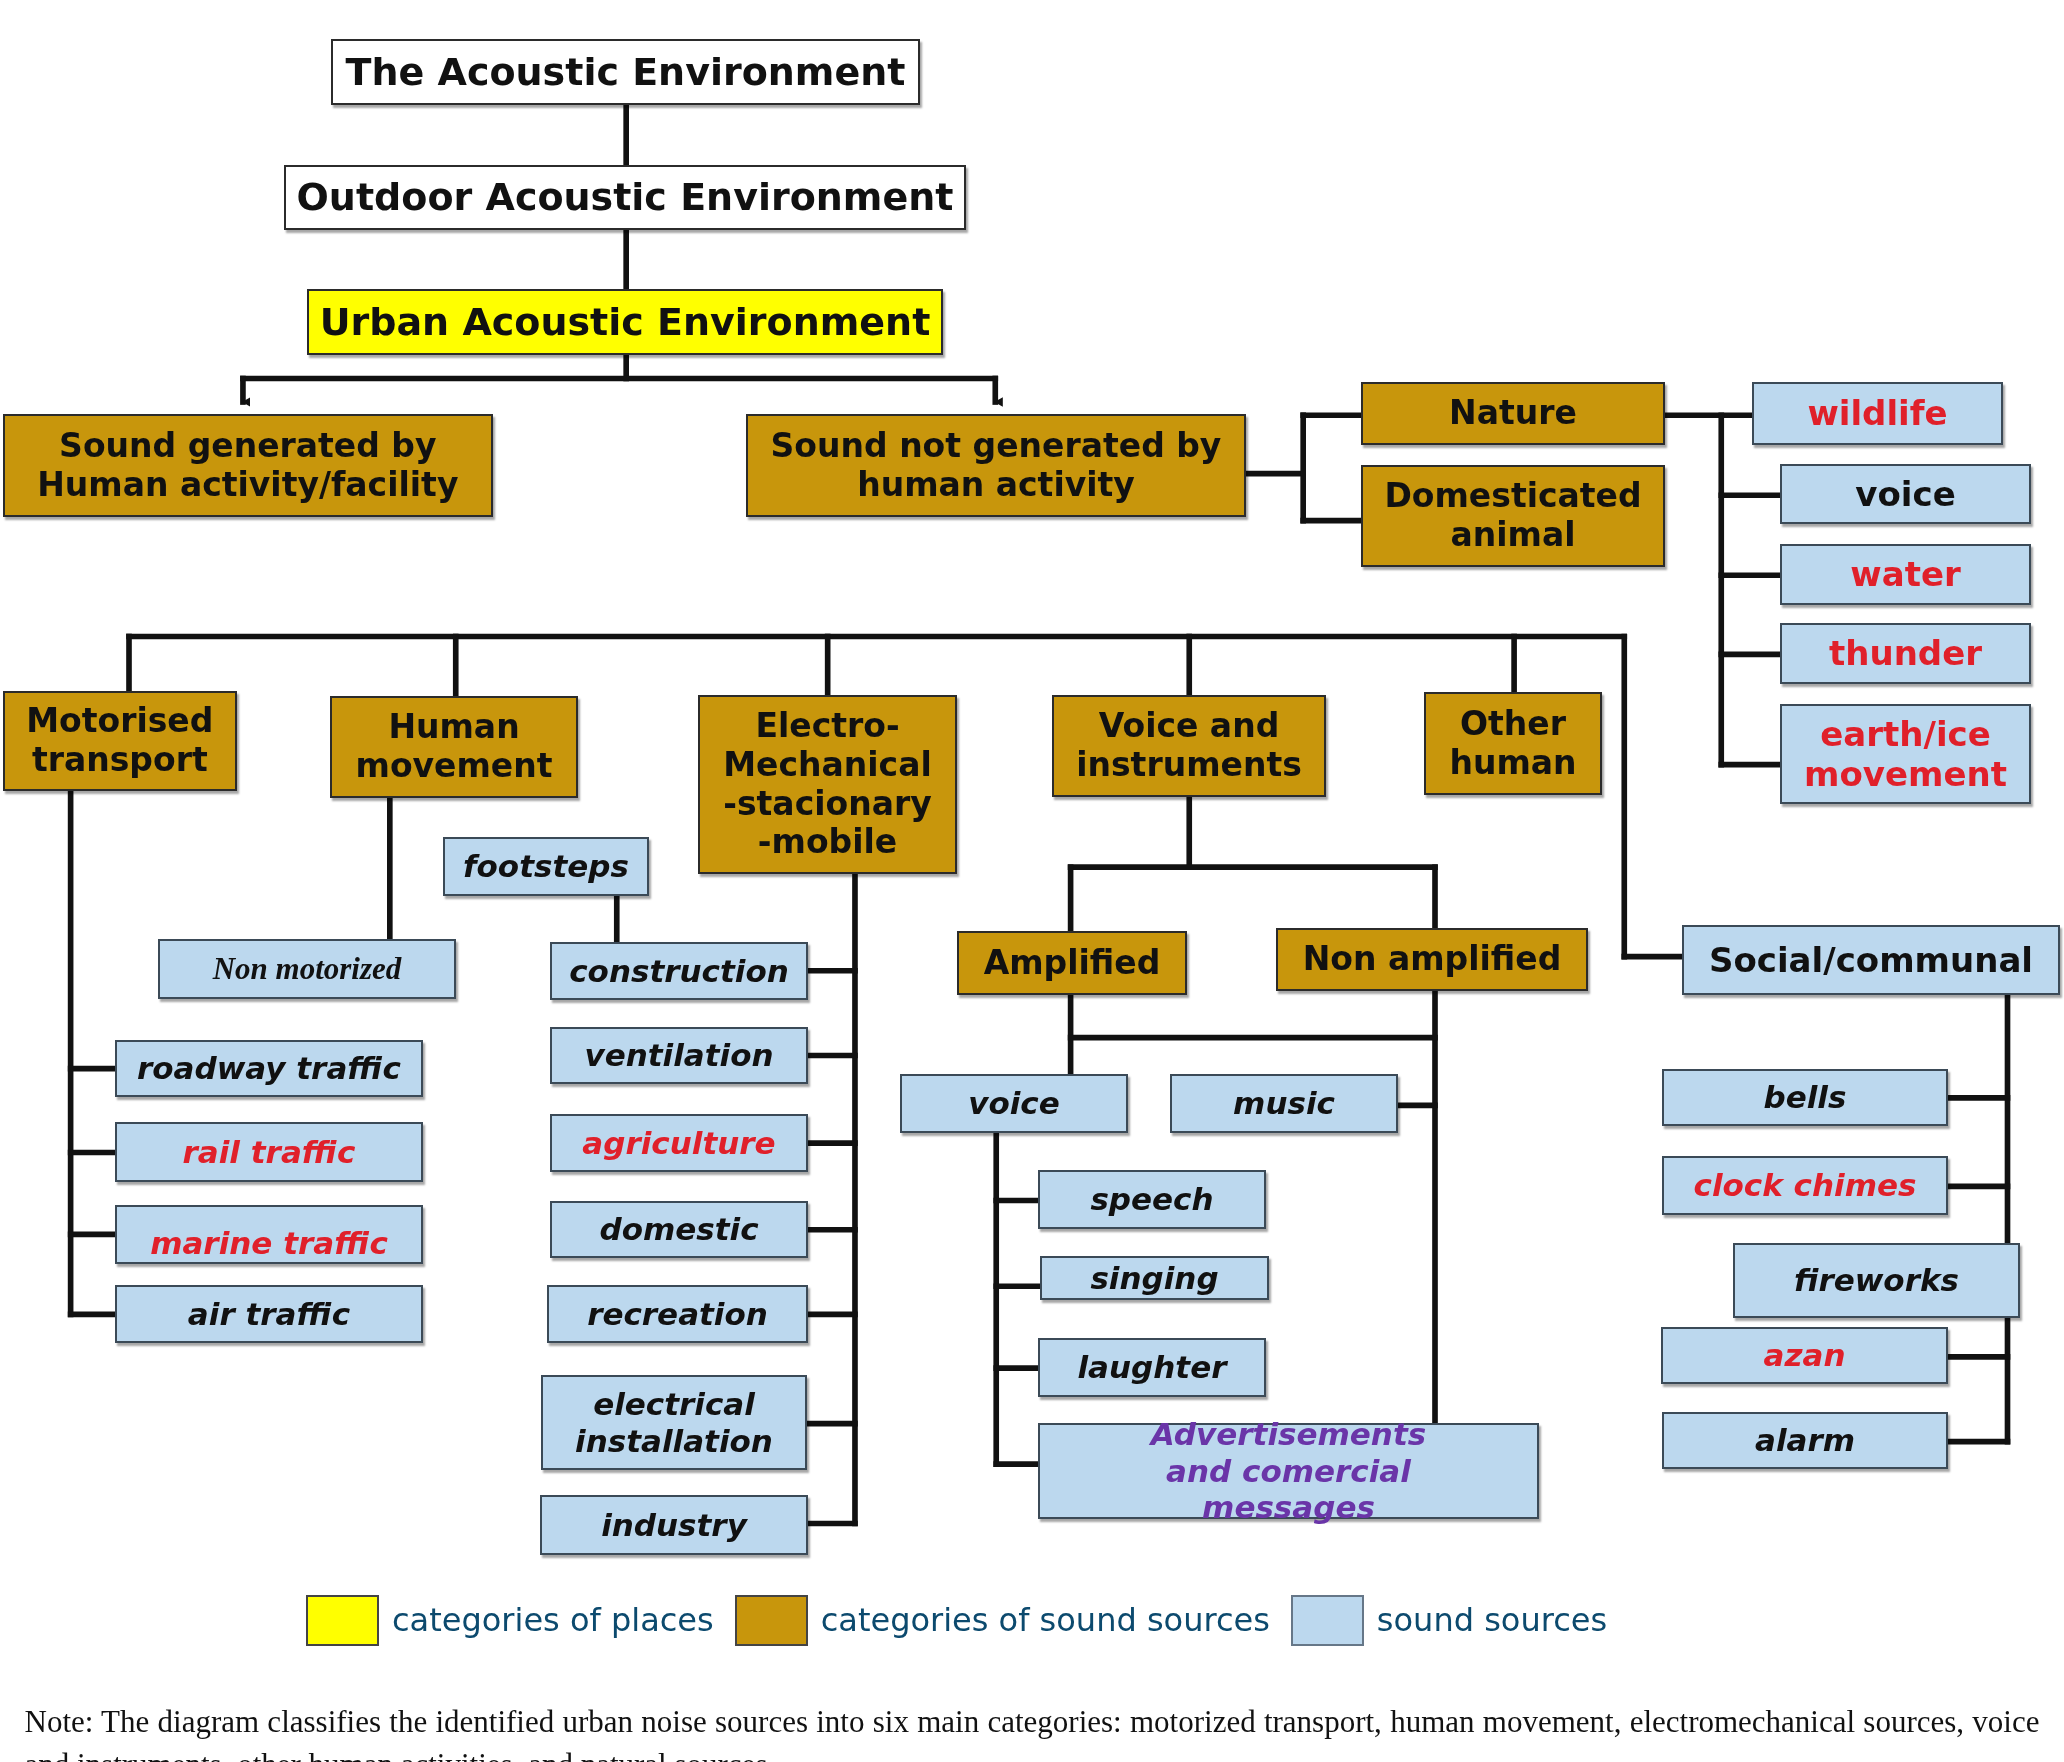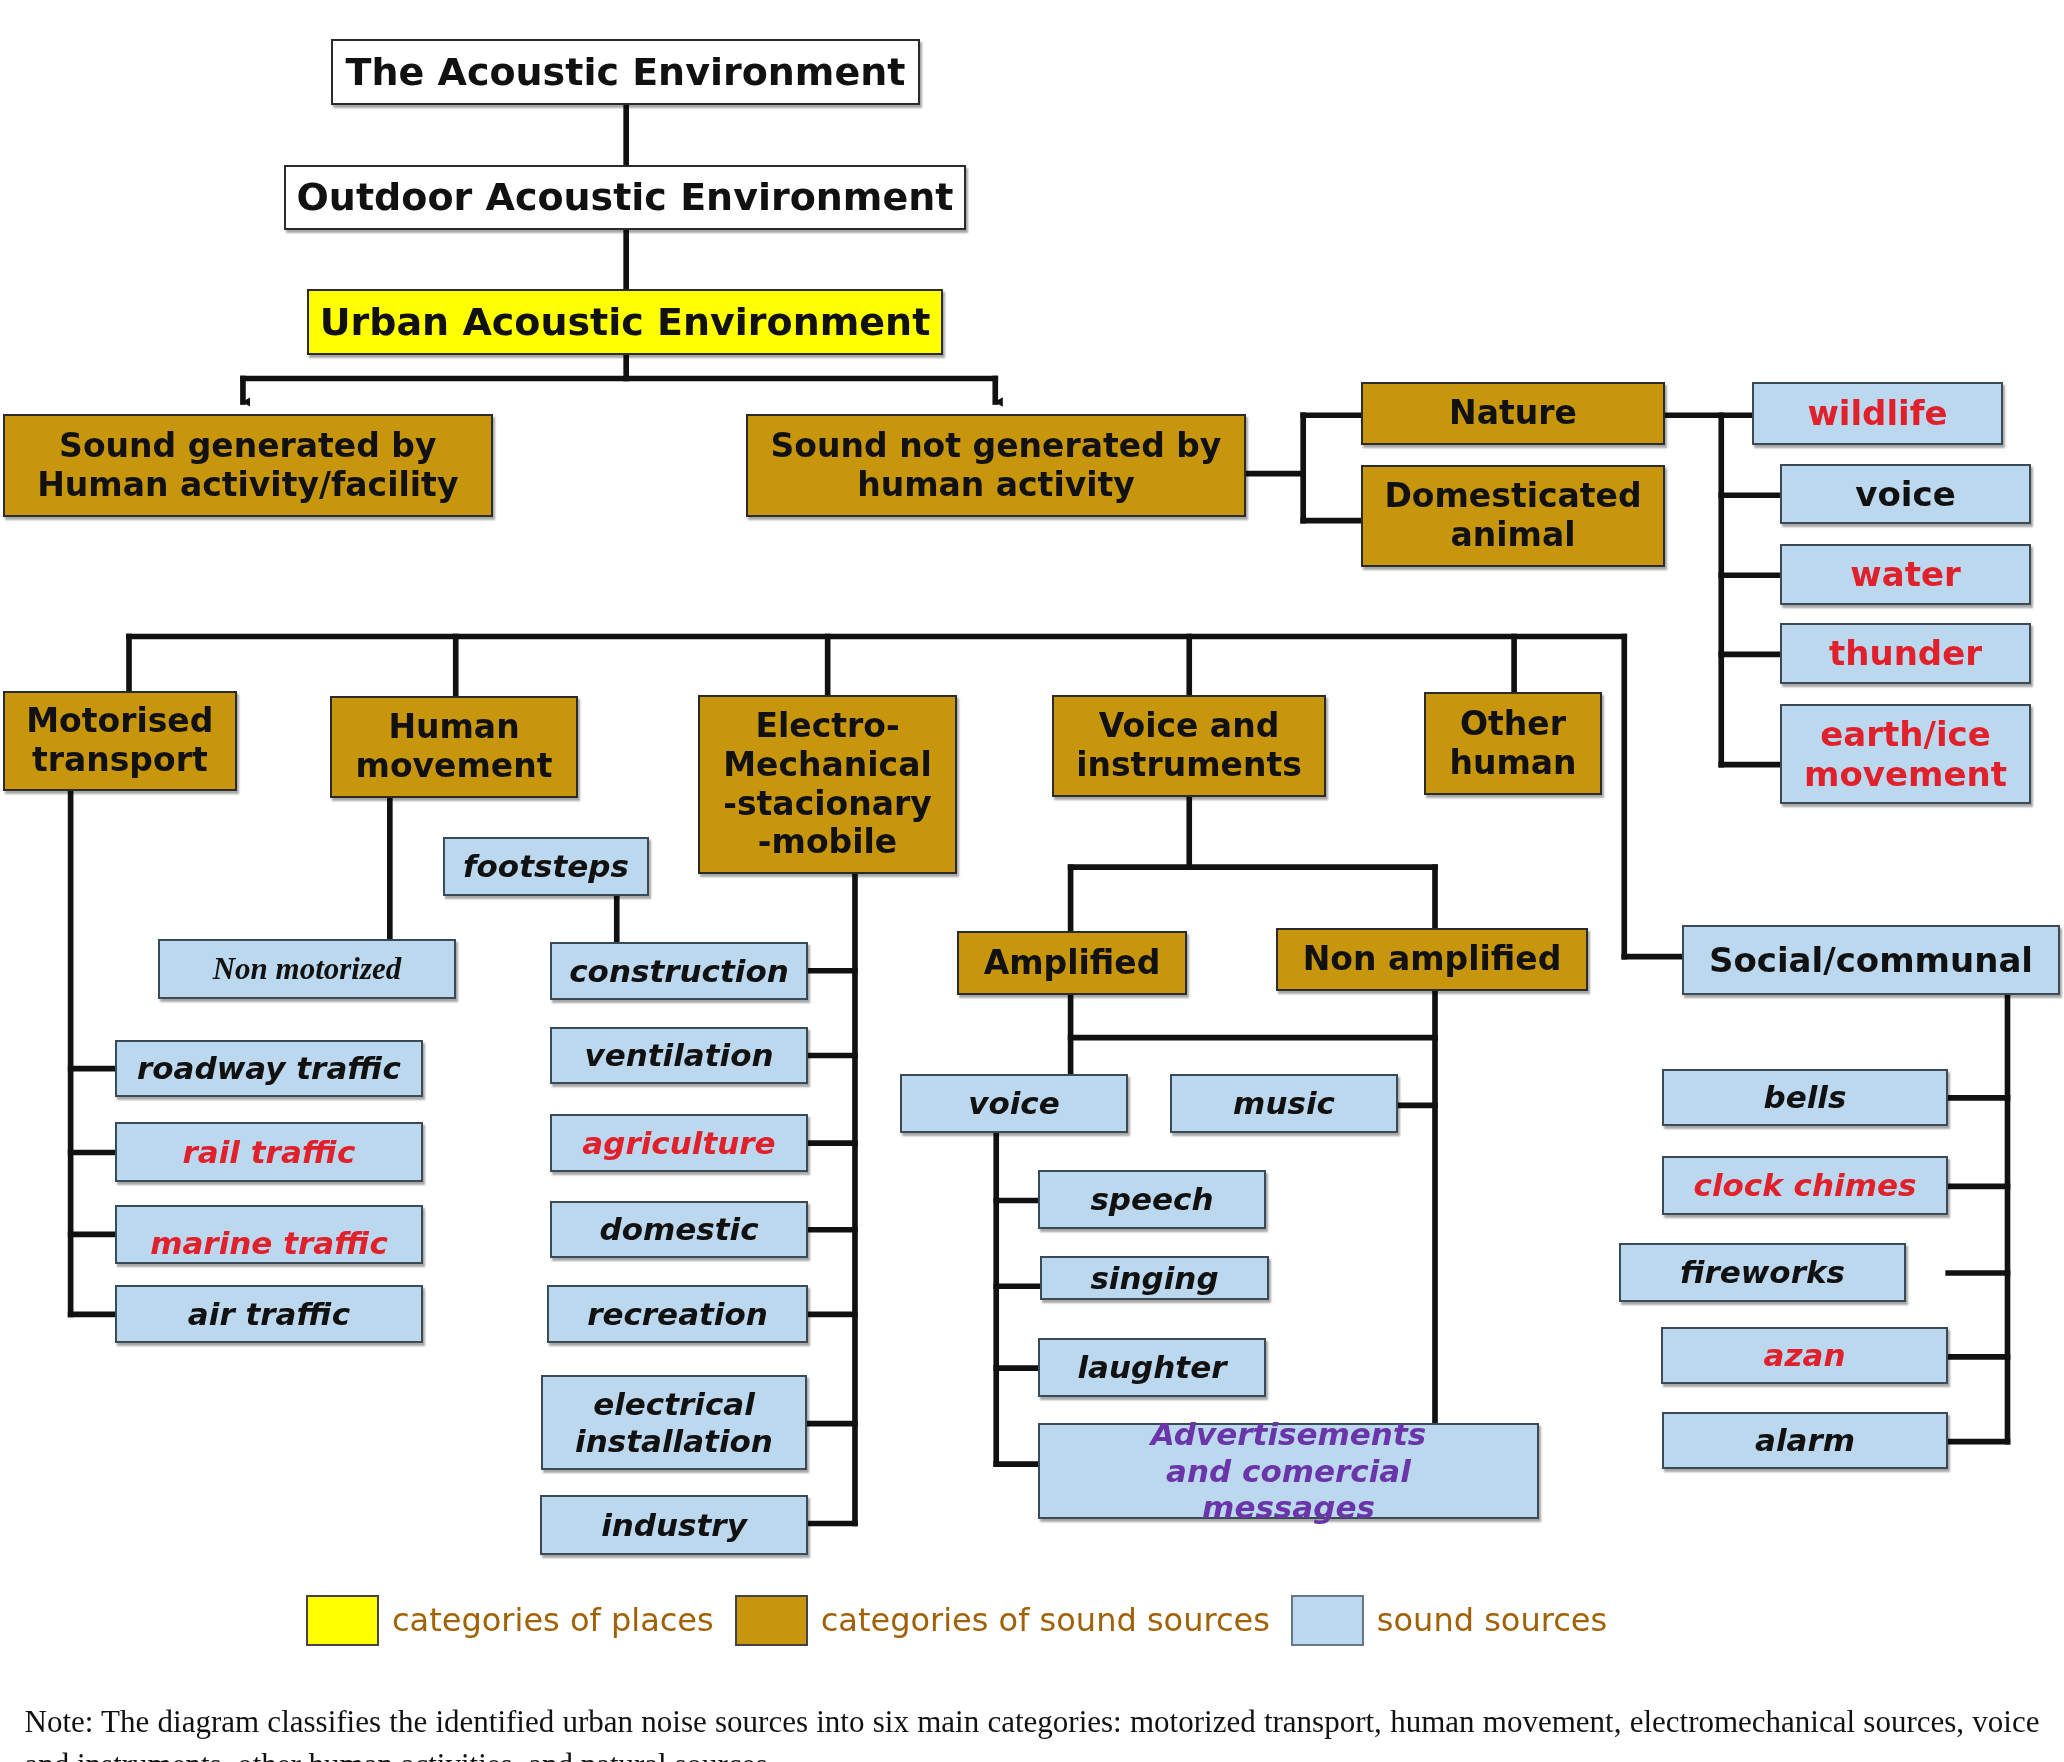--- a/index.html
+++ b/index.html
@@ -7,21 +7,21 @@
   #diagram{position:absolute;left:0;top:0;width:2064px;height:1763px;margin-top:29px;}
   .box{position:absolute;box-sizing:border-box;border:2.8px solid #2b2b2b;display:flex;align-items:center;justify-content:center;text-align:center;font-weight:bold;line-height:1.18;box-shadow:1.9px 2.8px 1.9px rgba(0,0,0,0.35);}
   .white{background:#fff;color:#111;font-size:38px;}
   .yellow{background:#ffff00;color:#111;font-size:38px;}
   .cat{background:#c8960c;color:#111;font-size:33px;}
   .src{background:#bcd8ee;color:#111;font-size:31px;font-style:italic;border-color:#3b4a57;}
   .src.upright{font-style:normal;font-size:34px;}
   .red{color:#e0202a;}
   .purple{color:#6a35a8;}
   svg#lines{position:absolute;left:0;top:0;}
-  .legend{position:absolute;top:1563px;left:306px;height:56px;display:flex;align-items:center;font-family:"DejaVu Sans",sans-serif;font-size:32px;color:#a16207;}
+  .legend{position:absolute;top:1563px;left:306px;height:56px;display:flex;align-items:center;font-family:"DejaVu Sans",sans-serif;font-size:32px;color:#0c4a6e;}
   .swatch{width:73px;height:51px;box-sizing:border-box;border:2.8px solid #444;display:inline-block;margin-right:13px;}
   .legend-item{display:flex;align-items:center;margin-right:21px;}
   .note{position:absolute;left:24.5px;top:1671px;width:2015px;font-family:"Liberation Serif","DejaVu Serif",serif;font-size:31px;line-height:43px;color:#111;text-align:justify;text-align-last:left;}
 </style>
 </head>
 <body>
 
 <div id="diagram">
 
 <svg id="lines" width="2064" height="1763" viewBox="0 0 2192 1872">
@@ -227,21 +227,21 @@
 
 <div class="box src upright" style="left:1682px;top:896px;width:378px;height:70px;">
       <span>Social/communal</span>
     </div>
 <div class="box src" style="left:1662px;top:1040px;width:286px;height:57px;">
       <span>bells</span>
     </div>
 <div class="box src red" style="left:1662px;top:1127px;width:286px;height:59px;">
       <span>clock chimes</span>
     </div>
-<div class="box src" style="left:1619px;top:1214px;width:287px;height:59px;">
+<div class="box src" style="left:1733px;top:1214px;width:287px;height:75px;">
       <span>fireworks</span>
     </div>
 <div class="box src red" style="left:1661px;top:1298px;width:287px;height:57px;">
       <span>azan</span>
     </div>
 <div class="box src" style="left:1662px;top:1383px;width:286px;height:57px;">
       <span>alarm</span>
     </div>
 
 <div class="legend">

